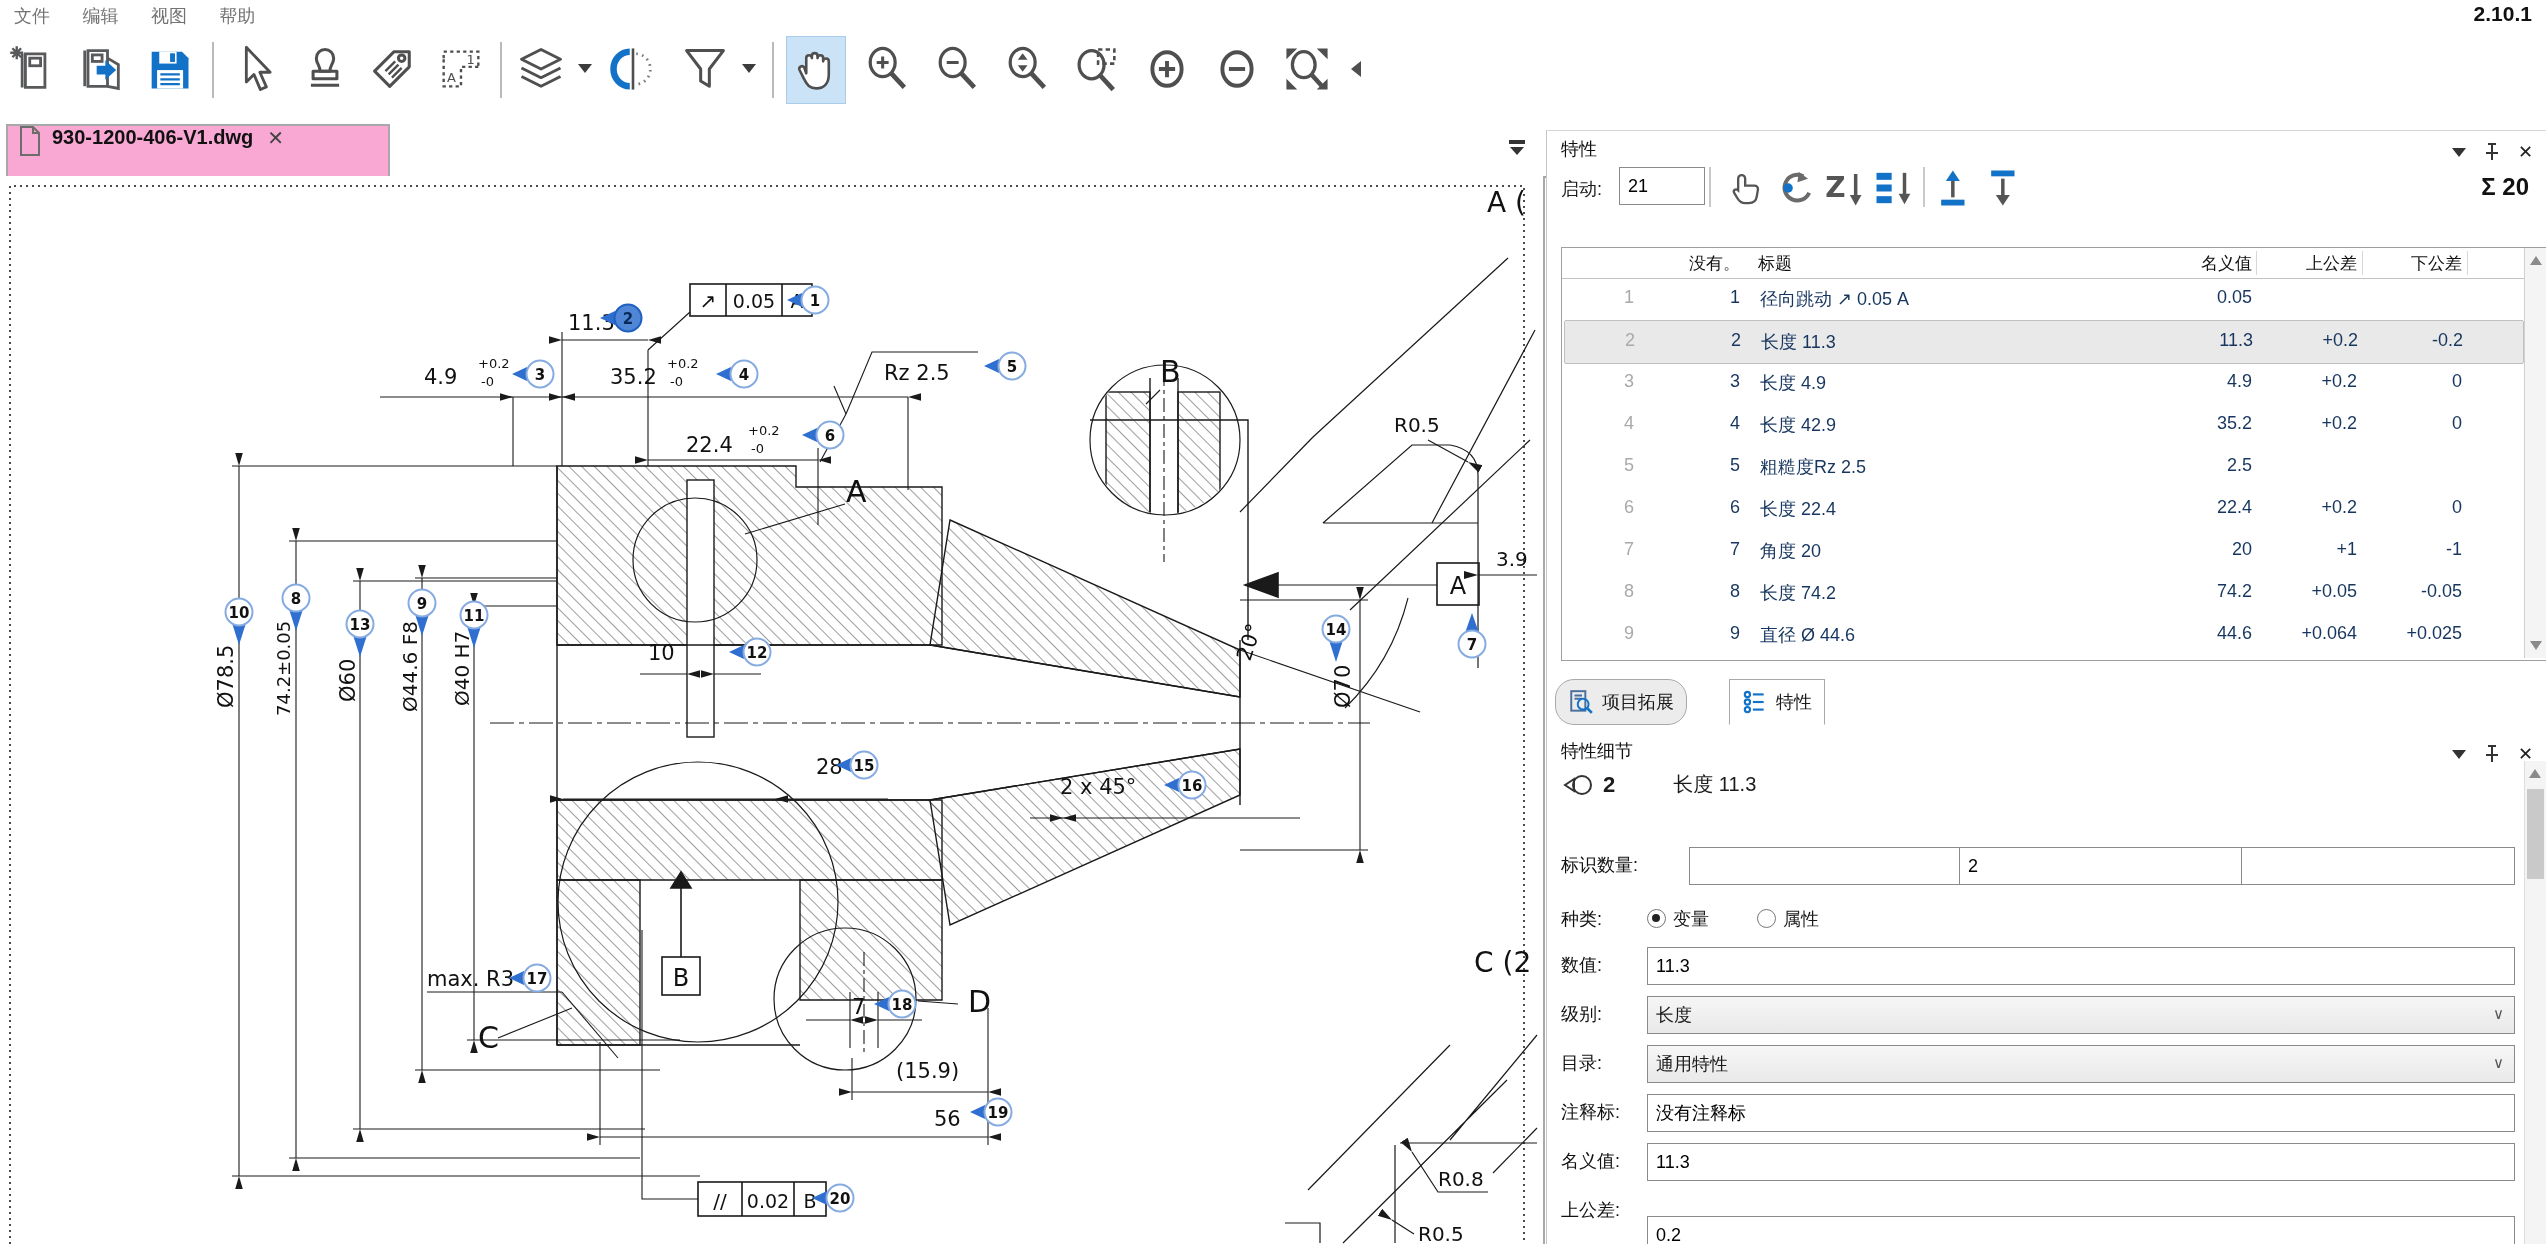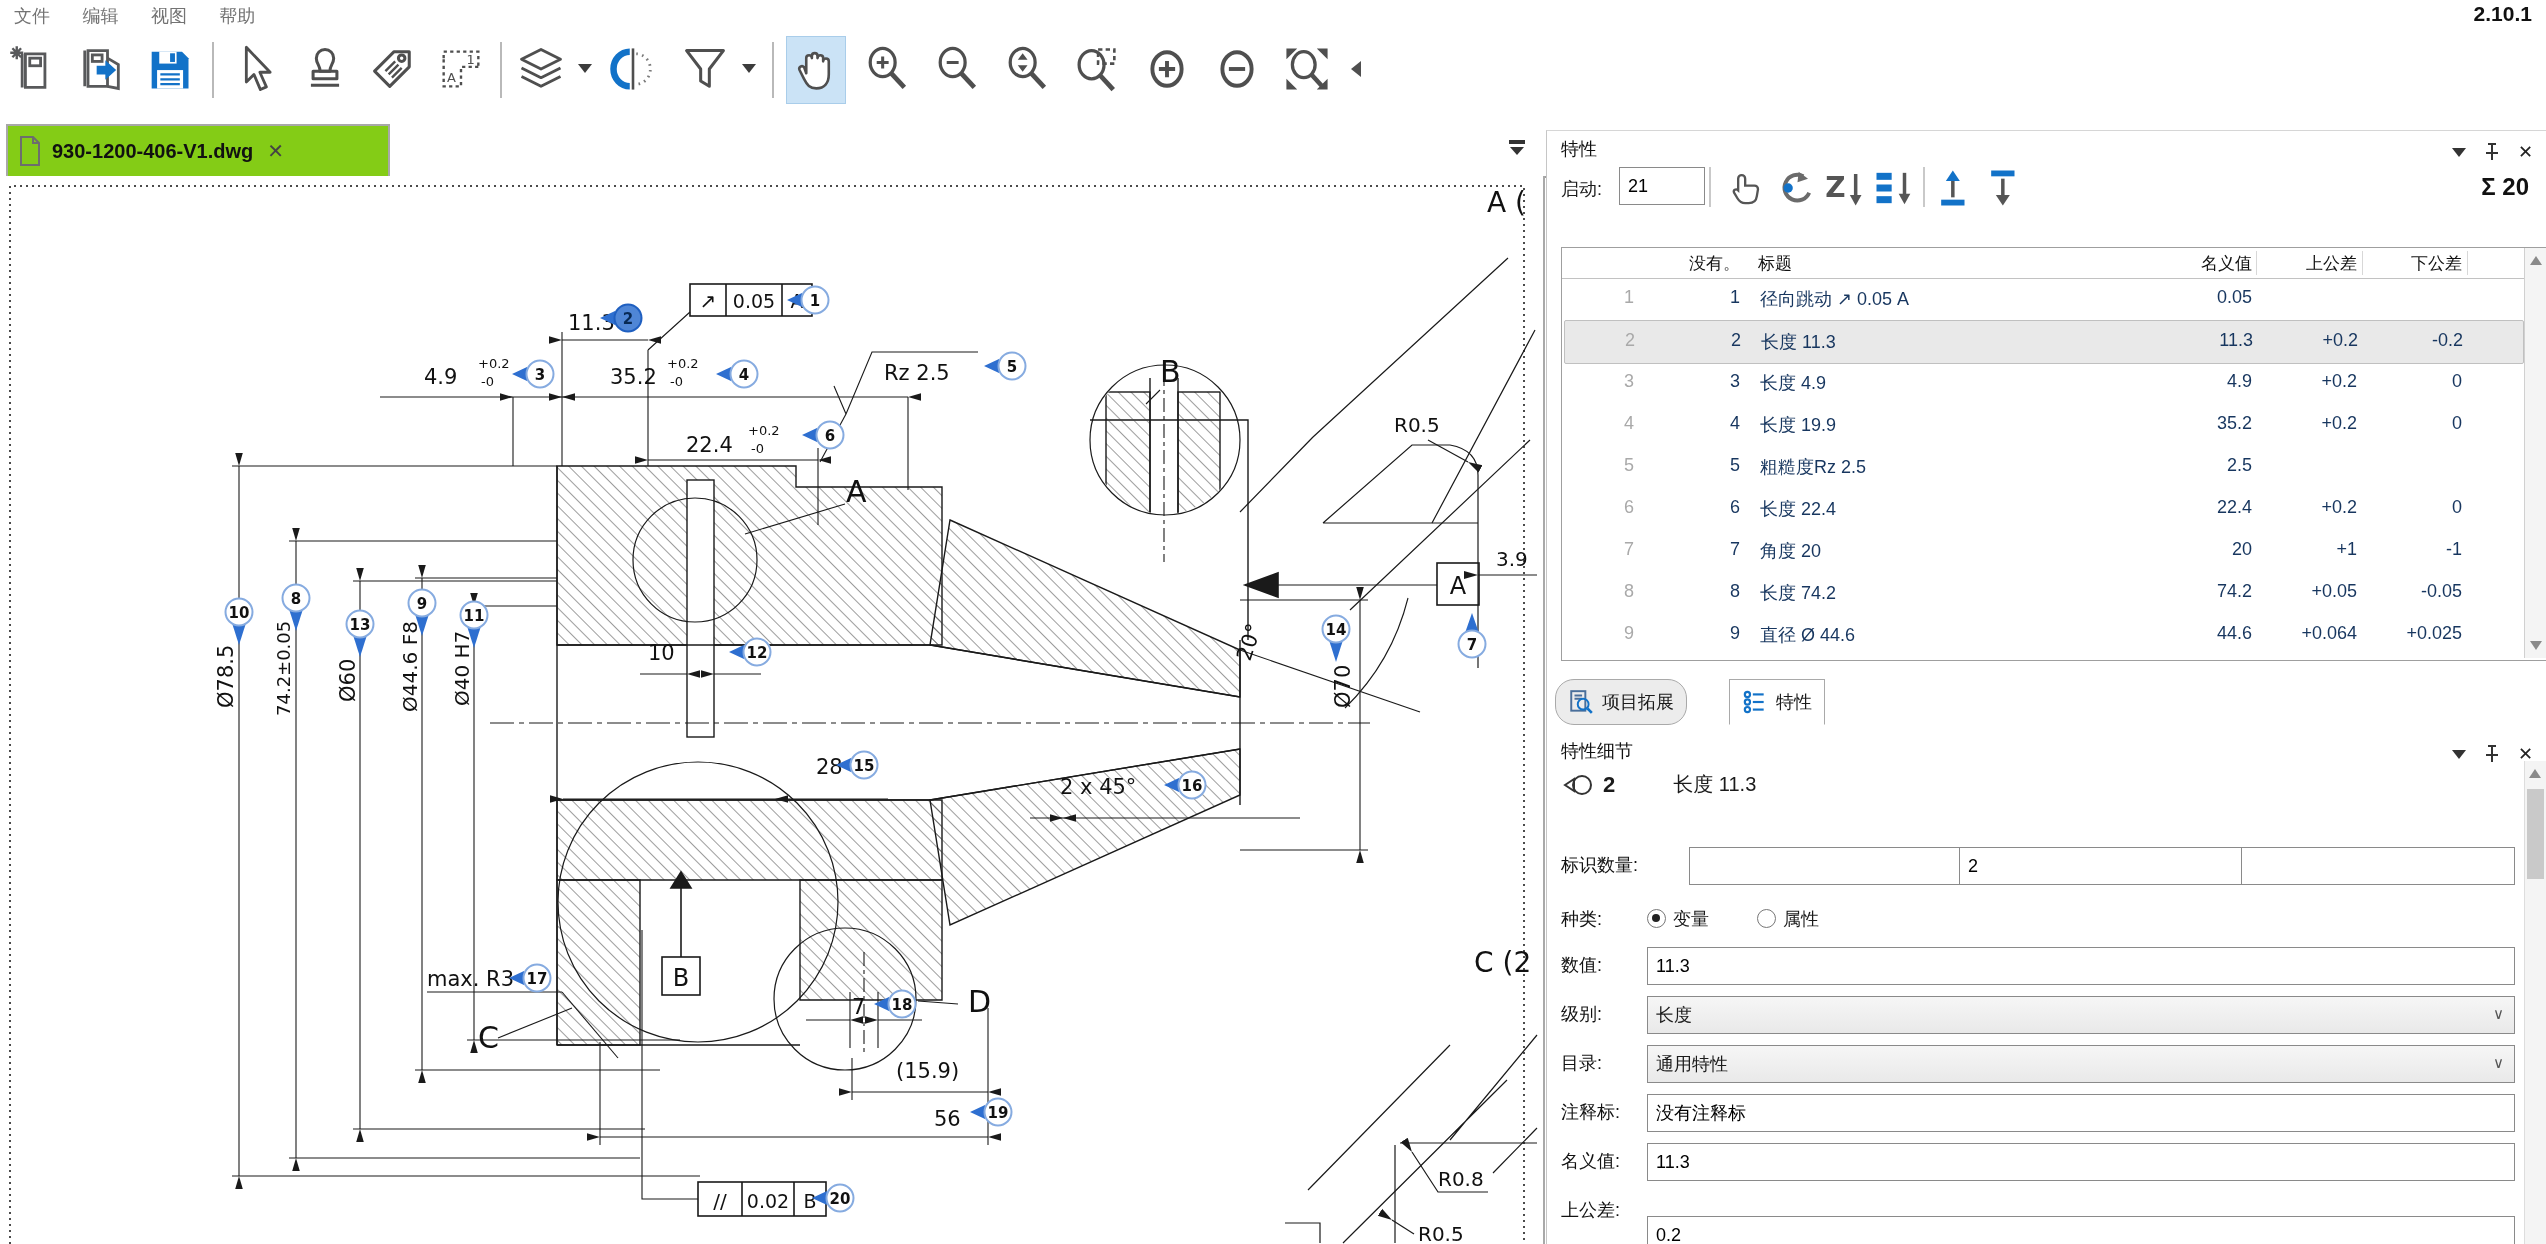--- a/index.html
+++ b/index.html
@@ -11,22 +11,22 @@
   .menu-item{display:inline-block;padding:4px 14px 0 14px;font-size:18px;color:#737373;cursor:default;}
   #version{right:14px;top:2px;font-size:21px;font-weight:bold;color:#111;}
   
   #toolbar{left:0;top:30px;width:2546px;height:88px;}
   .tbtn{position:absolute;top:6px;width:58px;height:66px;display:flex;align-items:center;justify-content:center;}
   .tbtn.active{background:#cbe3f6;border:1px solid #a9cdea;}
   .tsep{position:absolute;top:12px;width:2px;height:56px;background:#b9b9b9;}
   .dd{position:absolute;top:34px;width:0;height:0;border-left:7px solid transparent;border-right:7px solid transparent;border-top:9px solid #3c3c3c;}
   
   #tabbar{left:0;top:118px;width:1546px;height:58px;border-bottom:2px solid #9f9f9f;}
-  #doc-tab{position:absolute;left:6px;top:6px;height:50px;width:360px;background:#84cc16;
-           border:2px solid #a8a8a8;border-bottom:none;display:flex;align-items:center;padding:0 10px;}
+  #doc-tab{position:absolute;left:6px;top:6px;height:50px;width:360px;background:#f9a8d4;
+           border:2px solid #a8a8a8;border-bottom:none;display:flex;padding:0 10px;}
   #doc-tab .title{font-size:20px;font-weight:bold;color:#111;margin:0 14px 0 10px;}
   #doc-tab .close{font-size:20px;color:#444;cursor:pointer;}
   #canvas-chevron{position:absolute;left:1506px;top:18px;width:22px;height:24px;}
   
   #canvas{left:0;top:176px;width:1543px;height:1068px;background:#fff;border-right:2px solid #a9a9a9;}
   
   #right-panel{left:1546px;top:130px;width:1000px;height:1114px;border-left:1px solid #c6c6c6;border-top: 1px solid #d6d6d6;background:#fff;}
   .ptitle{position:absolute;left:14px;font-size:18px;color:#111;}
   .pctl{position:absolute;display:flex;gap:18px;align-items:center;}
   .pctl .tri{width:0;height:0;border-left:7px solid transparent;border-right:7px solid transparent;border-top:9px solid #333;}
@@ -609,21 +609,21 @@
           <span class="tc gut r" style="left: 0px; width: 70px;">3</span>
           <span class="tc r" style="left: 80px; width: 96px;">3</span>
           <span class="tc" style="left: 196px; width: 360px;">长度 4.9</span>
           <span class="tc r" style="left: 560px; width: 128px;">4.9</span>
           <span class="tc r" style="left: 700px; width: 93px;">+0.2</span>
           <span class="tc r" style="left: 805px; width: 93px;">0</span>
         </div>
         <div class="trow" style="top: 156px;">
           <span class="tc gut r" style="left: 0px; width: 70px;">4</span>
           <span class="tc r" style="left: 80px; width: 96px;">4</span>
-          <span class="tc" style="left: 196px; width: 360px;">长度 19.9</span>
+          <span class="tc" style="left: 196px; width: 360px;">长度 42.9</span>
           <span class="tc r" style="left: 560px; width: 128px;">35.2</span>
           <span class="tc r" style="left: 700px; width: 93px;">+0.2</span>
           <span class="tc r" style="left: 805px; width: 93px;">0</span>
         </div>
         <div class="trow" style="top: 198px;">
           <span class="tc gut r" style="left: 0px; width: 70px;">5</span>
           <span class="tc r" style="left: 80px; width: 96px;">5</span>
           <span class="tc" style="left: 196px; width: 360px;">粗糙度Rz 2.5</span>
           <span class="tc r" style="left: 560px; width: 128px;">2.5</span>
           <span class="tc r" style="left: 700px; width: 93px;"></span>

